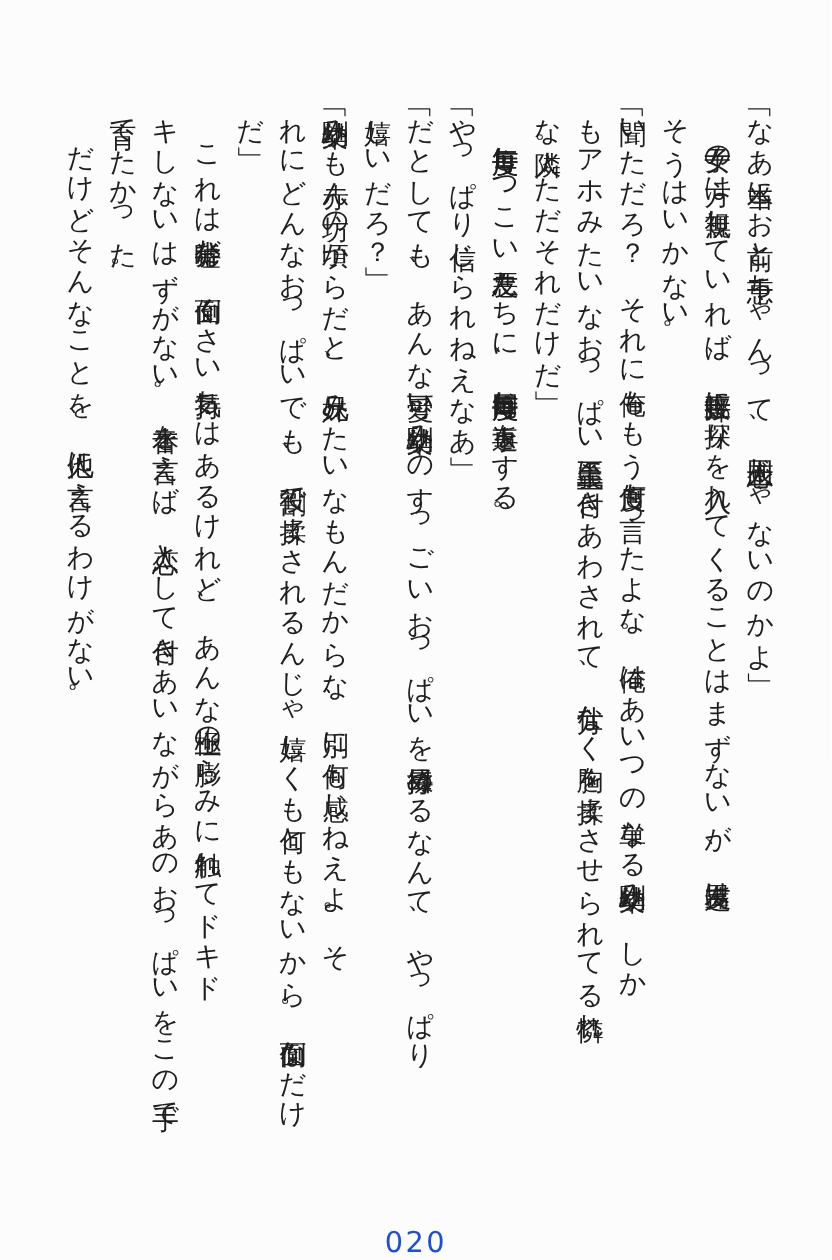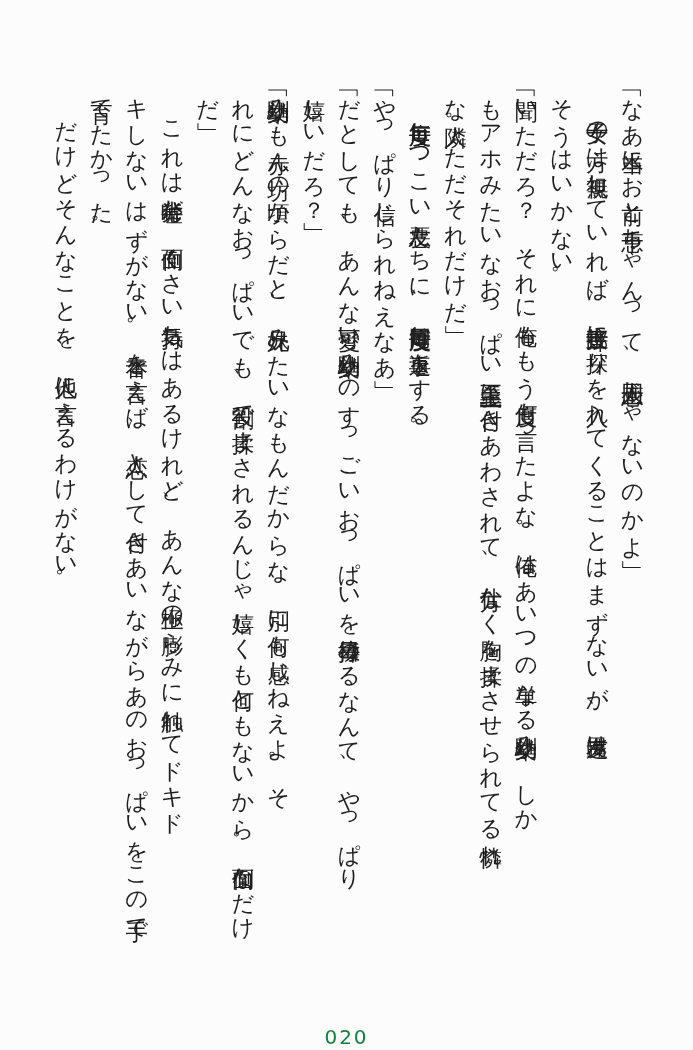--- a/index.html
+++ b/index.html
@@ -35,24 +35,24 @@
     margin: 0;
     white-space: pre;
   }
   .page-number {
     position: absolute;
     left: 0;
     right: 0;
     bottom: 1px;
     text-align: center;
     font-family: "DejaVu Sans", "Liberation Sans", sans-serif;
-    font-size: 20px;
+    font-size: 24px;
     font-weight: 400;
     letter-spacing: 2px;
-    color: #15803d;
+    color: #1d4ed8;
   }
 </style>
 </head>
 <body>
 
 <div class="screen">
 
   <div class="text-block">
     <p class="text-line">「なあ本当にお前と千恵ちゃんって、恋人同士じゃないのかよ」</p>
     <p class="text-line">　女子の方は無視していれば、直接士郎に探りを入れてくることはまずないが、男友達は</p>

